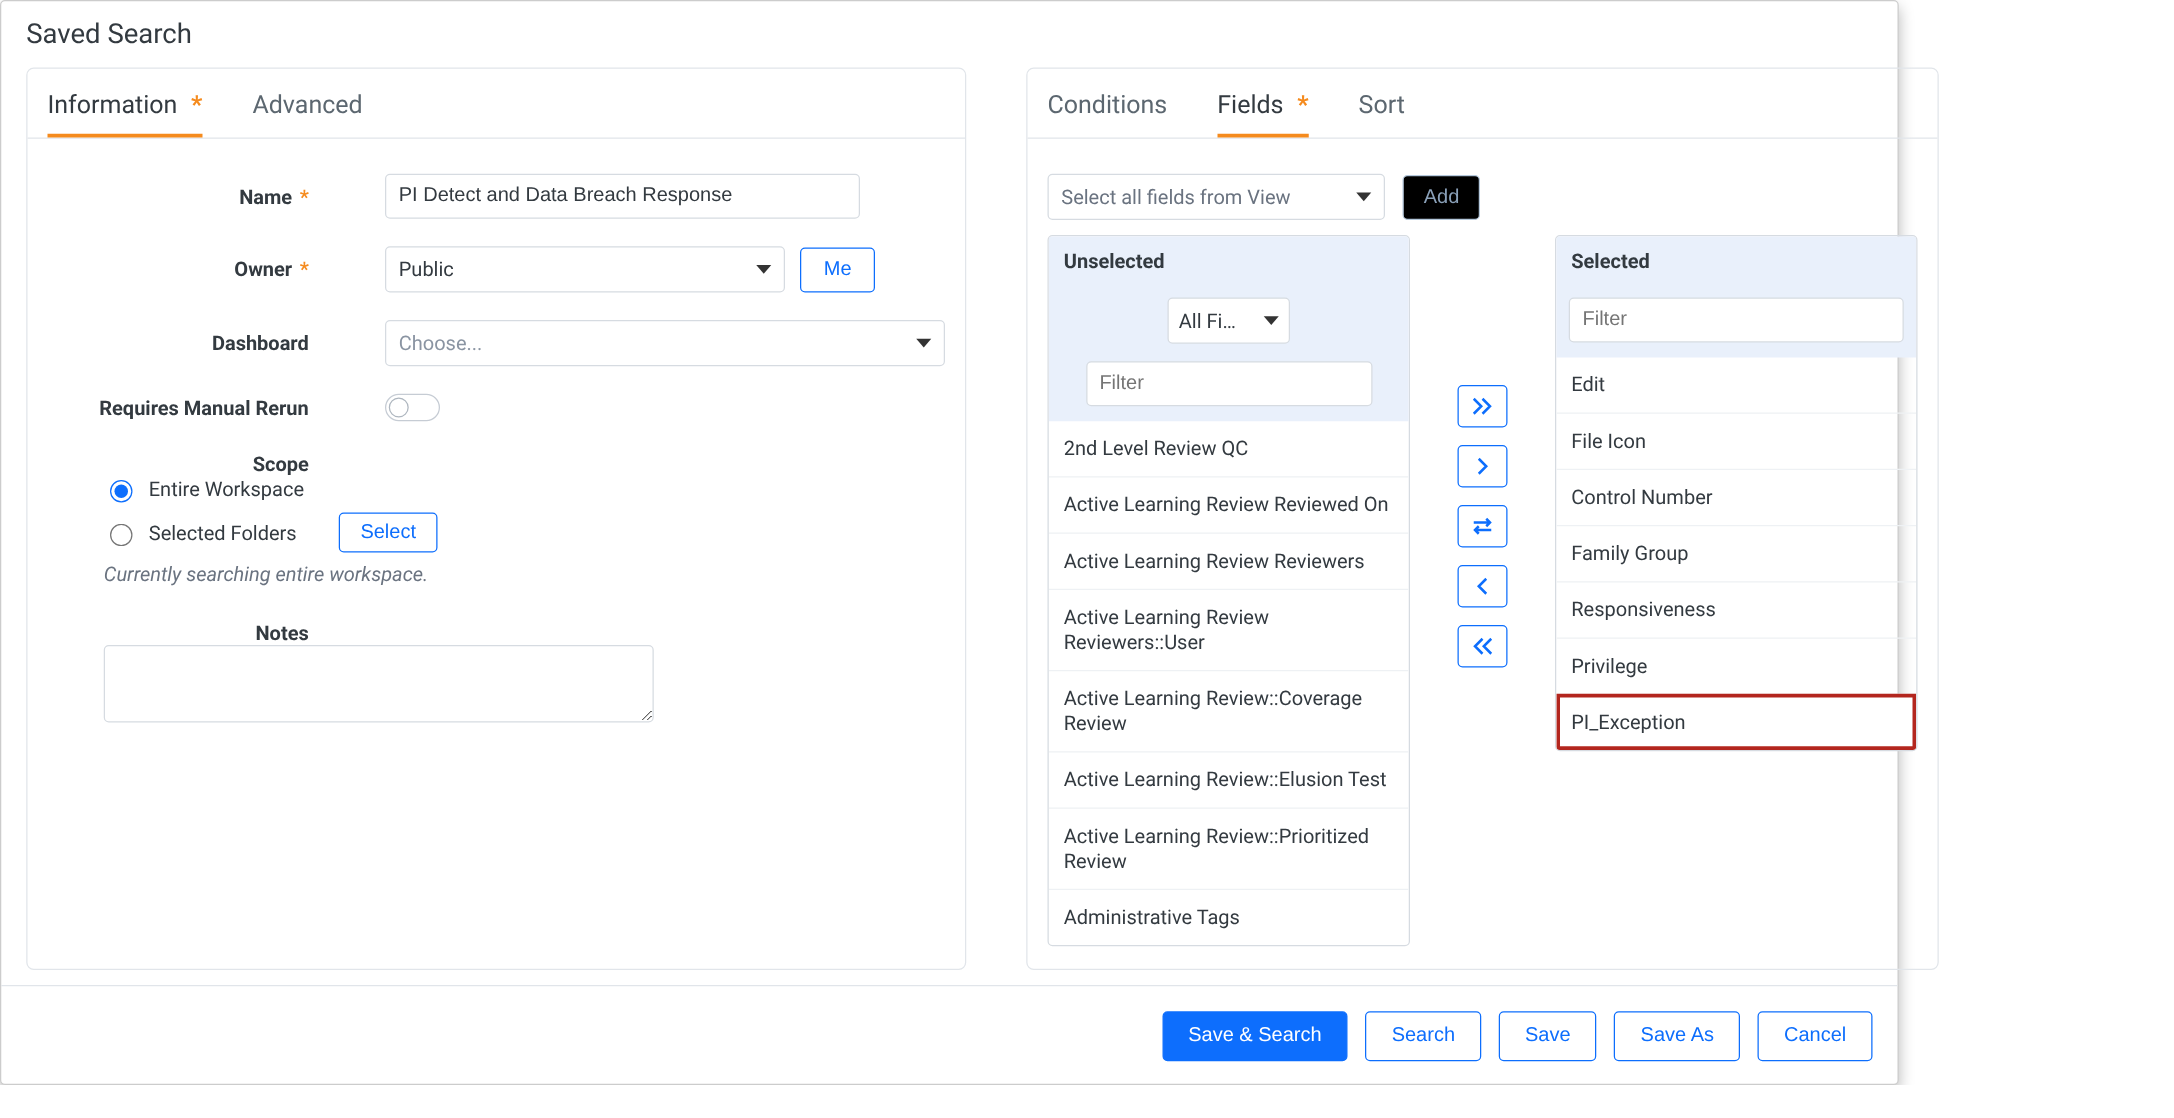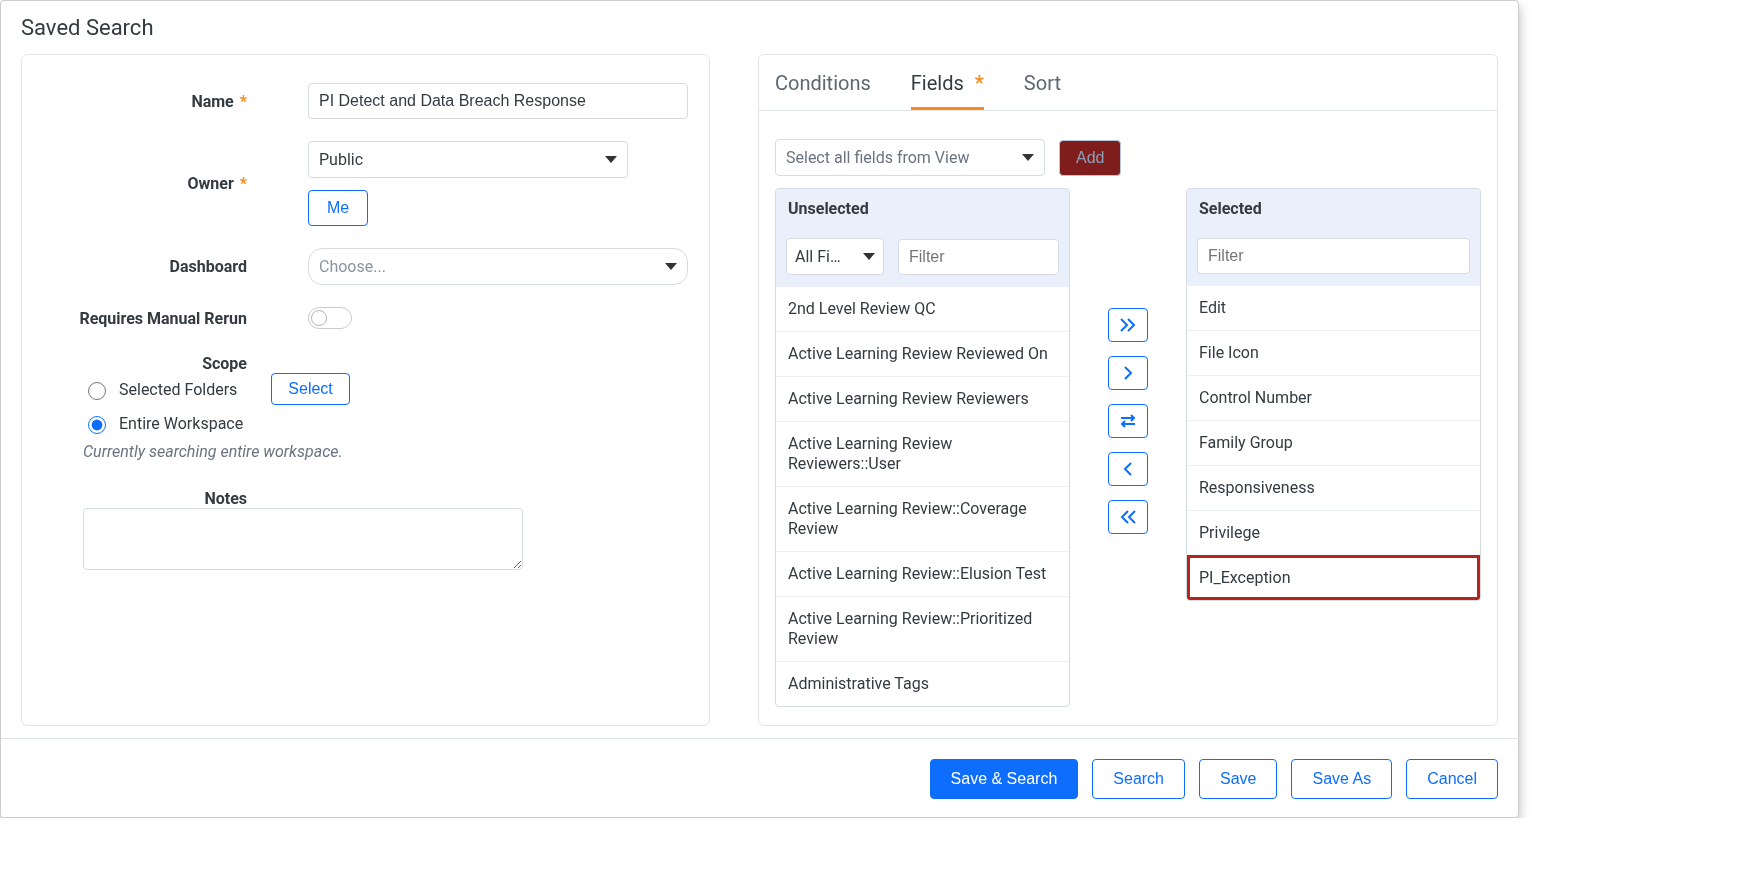--- a/index.html
+++ b/index.html
@@ -32,43 +32,43 @@
   
   .form-row{display:flex;align-items:center;margin-bottom:22px;}
   .form-row.top{align-items:flex-start;flex-direction:column;}
   .form-lab{width:225px;text-align:right;padding-right:16px;font-weight:700;color:var(--text);}
   .form-ctrl{flex:1;display:flex;gap:12px;align-items:center;flex-wrap:wrap;margin-left:45px;}
   input[type="text"],select,.faux-select,textarea{
     border:1px solid var(--border);border-radius:4px;padding:8px 10px;font-size:16px;
     color:var(--text);background:#fff;}
   .name-input{width:380px;}
   .owner-select{width:320px;}
-  .dash-select{width:380px;color:#8a94a2;border-radius:14px;}
+  .dash-select{width:448px;color:#8a94a2;}
   .btn-me{border:1px solid var(--blue);color:var(--blue);background:#fff;border-radius:4px;
     padding:8px 18px;font-size:16px;cursor:pointer;}
   .faux-select{display:flex;justify-content:space-between;align-items:center;cursor:pointer;gap:10px;}
   .caret{width:0;height:0;border-left:6px solid transparent;border-right:6px solid transparent;border-top:7px solid #333;}
   .toggle{position:relative;width:44px;height:22px;border-radius:14px;border:1px solid #c6ccd4;background:#fff;}
   .toggle .knob{position:absolute;left:2px;top:2px;width:16px;height:16px;border-radius:50%;border:1px solid #aeb6bf;background:#fff;}
   .radio-line{display:flex;align-items:center;gap:10px;margin-bottom:8px;}
   input[type="radio"]{width:18px;height:18px;accent-color:var(--blue);}
   .btn-select{border:1px solid var(--blue);color:var(--blue);background:#fff;border-radius:4px;
     padding:6px 16px;font-size:16px;cursor:pointer;margin-left:24px;}
   .hint{font-style:italic;color:#6a7380;margin-top:6px;}
   textarea.notes{width:440px;height:62px;resize:both;}
   
   .fields-bar{display:flex;gap:14px;align-items:flex-end;margin-bottom:12px;}
   .view-select{width:270px;font-size:16px;color:#6a7380;}
-  .btn-add{border:1px solid #b5c8db;background:#7f1d1d;color:#8aa0b8;border-radius:4px;
+  .btn-add{border:1px solid #b5c8db;background:#000000;color:#8aa0b8;border-radius:4px;
     padding:8px 16px;font-size:16px;cursor:default;}
   .cols{display:flex;gap:38px;align-items:flex-start;}
   .col{flex:1;border:1px solid var(--border);border-radius:4px;overflow:hidden;min-width:290px;max-width:300px;}
   .col .hdgrp{background:var(--header-blue);}
   .col h4{margin:0;padding:10px 12px;font-size:16px;font-weight:700;color:var(--text);}
-  .filters{display:flex;gap:14px;padding:10px 10px 12px 10px;align-items:center;}
+  .filters{display:flex;gap:14px;padding:10px 10px 12px 10px;align-items:center;flex-direction:column;}
   .filter-select{border:1px solid var(--border);border-radius:4px;display:flex;align-items:center;
     padding:8px 8px;gap:8px;min-width:98px;justify-content:space-between;background:#fff;}
   .filter-input{flex:1;min-width:0;}
   .list{max-height:420px;overflow-y:auto;position:relative;}
   .list .item{padding:12px 12px;border-top:1px solid #eef1f4;font-size:16px;color:var(--text);cursor:pointer;line-height:1.25;}
   .list .item:first-child{border-top:none;}
   .list .item.hl{outline:3px solid #b3261e;outline-offset:-3px;background:#fff;}
   .movers{display:flex;flex-direction:column;gap:14px;justify-content:flex-start;margin-top:120px;}
   .mbtn{width:40px;height:34px;border:1px solid var(--blue);border-radius:4px;background:#fff;
     display:flex;align-items:center;justify-content:center;cursor:pointer;}
@@ -83,20 +83,29 @@
 </style>
 </head>
 <body>
 
 <div class="window">
   <div class="title">Saved Search</div>
 
   <div class="content">
 
     <div class="pane">
+      <div class="tabs">
+        <div class="tab active">
+          <span>Information</span>
+          <span class="req">*</span>
+        </div>
+        <div class="tab">
+          <span>Advanced</span>
+        </div>
+      </div>
 
       <div class="tab-body">
 
         <div class="form-row">
           <div class="form-lab">
             <span>Name</span><span class="req">*</span>
           </div>
           <div class="form-ctrl">
             <input type="text" class="name-input" value="PI Detect and Data Breach Response" style="">
           </div>
@@ -131,27 +140,27 @@
             <div class="toggle">
               <div class="knob"></div>
             </div>
           </div>
         </div>
 
         <div class="form-row top">
           <div class="form-lab" style="padding-top:3px">Scope</div>
           <div class="form-ctrl" style="display:block;">
             <div class="radio-line">
+              <input type="radio" name="scope" checked="" style="">
+              <span>Entire Workspace</span>
+            </div>
+            <div class="radio-line">
               <input type="radio" name="scope" style="">
               <span>Selected Folders</span>
               <button class="btn-select">Select</button>
-            </div>
-            <div class="radio-line">
-              <input type="radio" name="scope" checked="" style="">
-              <span>Entire Workspace</span>
             </div>
             <div class="hint">Currently searching entire workspace.</div>
           </div>
         </div>
 
         <div class="form-row top">
           <div class="form-lab" style="padding-top:6px">Notes</div>
           <div class="form-ctrl">
             <textarea class="notes" style=""></textarea>
           </div>

